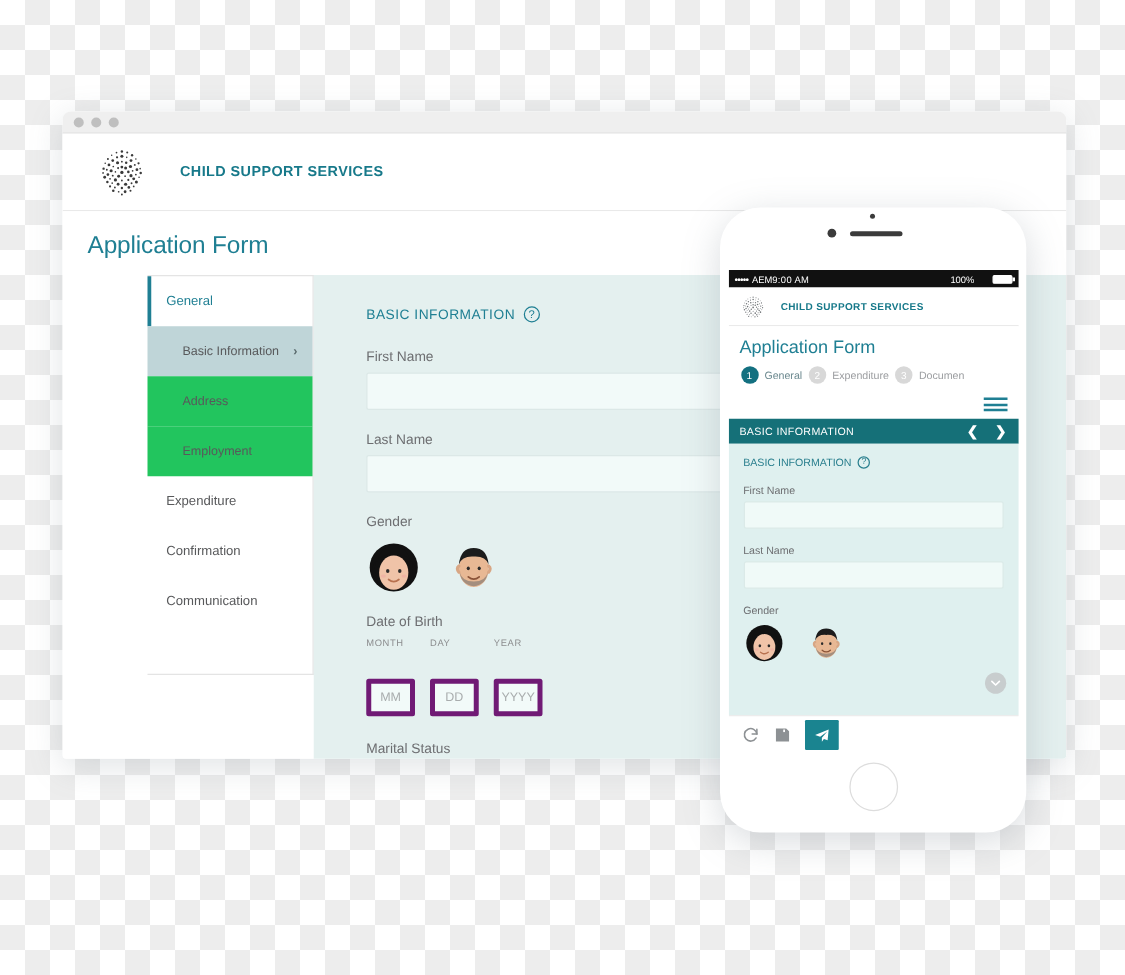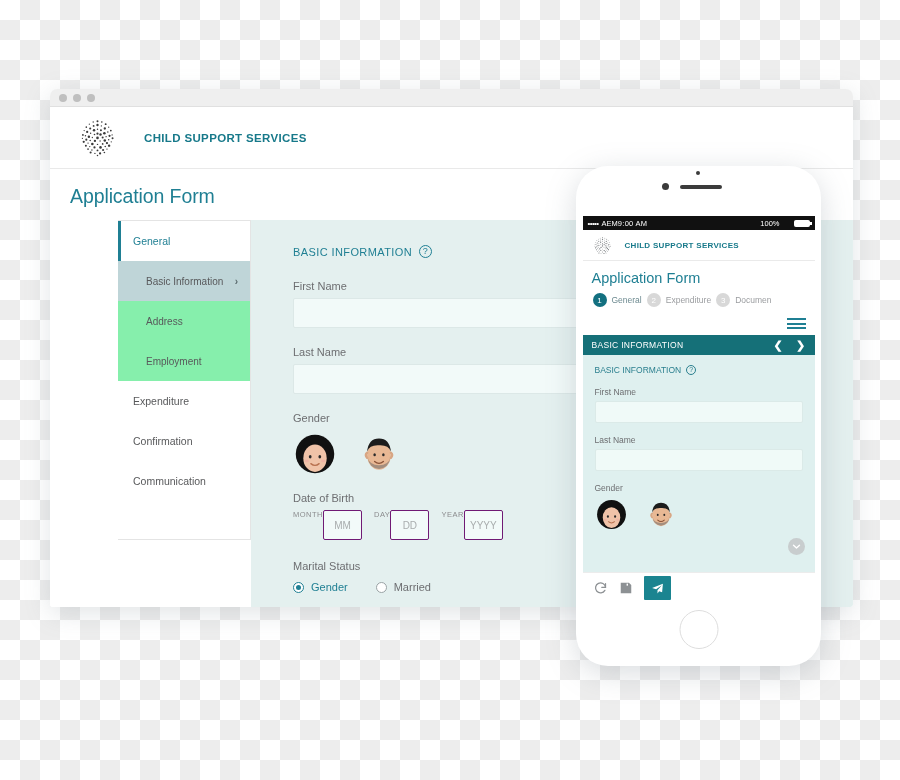--- a/index.html
+++ b/index.html
@@ -89,21 +89,21 @@
     padding-left: 15px;
     font-size: 10.5px;
     color: #58595b;
     position: relative;
   }
   .nav-item.top-level-active {
     color: #1f7f93;
     border-left: 3px solid #1f7f93;
     padding-left: 12px;
   }
-  .nav-item.sub { padding-left: 28px; background: #86efac; font-size: 10px; }
+  .nav-item.sub { padding-left: 28px; background: #22c55e; font-size: 10px; }
   .nav-item.sub.selected { background: #bfd5d8; }
   .nav-chevron {
     position: absolute; right: 12px;
     font-size: 10px; color: #5a6a6d; font-weight: bold;
   }
 
   .form-panel {
     flex: 1;
     background: #e4f0ef;
     padding: 25px 0 0 42px;
@@ -128,25 +128,25 @@
     height: 30px;
     width: 430px;
     background: #f2faf9;
     border: 1px solid #dce8e7;
     border-radius: 2px;
     margin-bottom: 18px;
   }
   .gender-row { display: flex; gap: 22px; margin: 8px 0 16px 0; }
 
   .dob-group { display: flex; gap: 12px; margin-top: 6px; }
-  .dob-cell { display: flex; flex-direction: row; }
+  .dob-cell { display: flex; flex-direction: column; gap: 20px; }
   .dob-cap { font-size: 7.5px; color: #8b8c8e; letter-spacing: 0.5px; margin-bottom: 4px; }
   .dob-box {
     width: 39px; height: 30px;
-    background: #f2faf9; border: 1px solid #701a75; border-radius: 2px;
+    background: #f2faf9; border: 4px solid #701a75; border-radius: 2px;
     display: flex; align-items: center; justify-content: center;
     font-size: 10px; color: #a9adae;
   }
   .marital-row { display: flex; gap: 28px; align-items: center; margin-top: 9px; }
   .radio-opt { display: flex; align-items: center; gap: 7px; font-size: 11px; }
   .radio-dot {
     width: 11px; height: 11px; border-radius: 50%;
     border: 1.5px solid #9aa3a5; background: #fff;
     position: relative; flex: 0 0 11px;
   }

